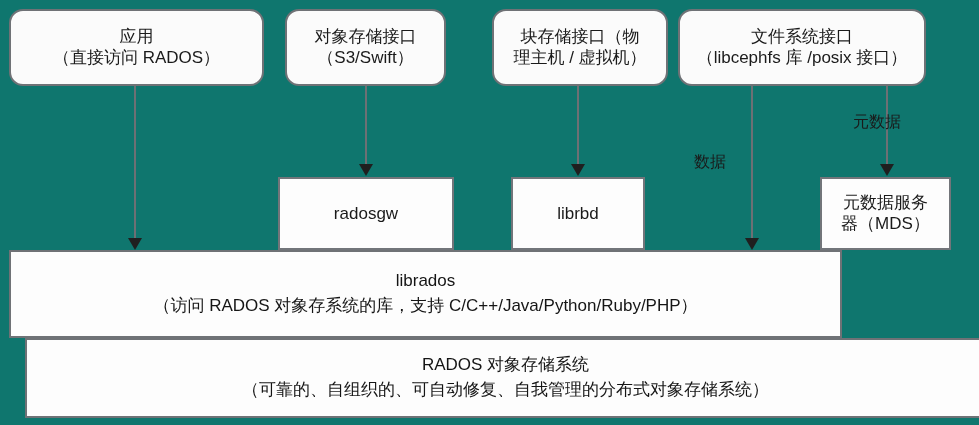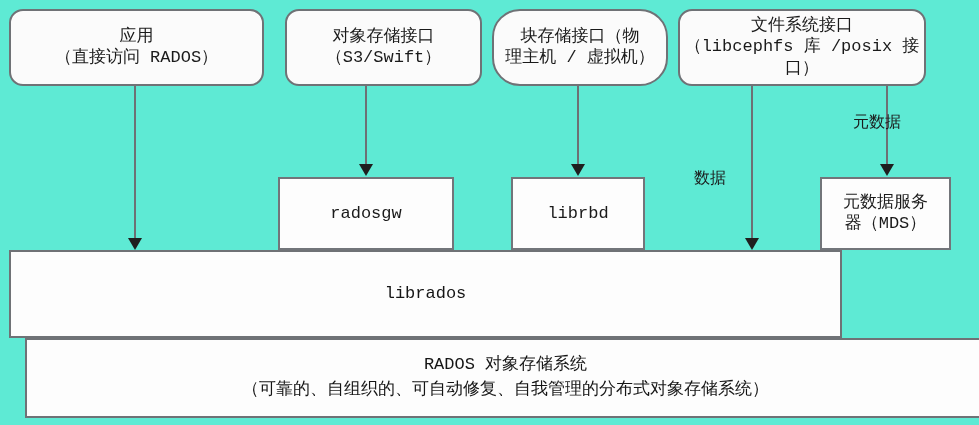--- a/index.html
+++ b/index.html
@@ -5,22 +5,22 @@
 <style>
   html, body {
     margin: 0;
     padding: 0;
     background: #ffffff;
   }
   #canvas {
     position: relative;
     width: 979px;
     height: 425px;
-    background: #5eead4;
-    font-family: Liberation Mono, monospace;
+    background: #0f766e;
+    font-family: Liberation Sans, sans-serif;
     overflow: hidden;
   }
 
   
   .box-text {
     position: absolute;
     left: 0; right: 0; top: 50%;
     transform: translateY(-50%);
     text-align: center;
     line-height: 1.28;
@@ -89,26 +89,26 @@
 </head>
 <body>
 
 <div id="canvas">
 
   <div class="iface-box" style="left:9px; top:9px; width:255px; height:77px;">
     <div class="box-text"><span>应用</span>
 <span>（直接访问 RADOS）</span></div>
   </div>
 
-  <div class="iface-box" style="left:285px; top:9px; width:197px; height:77px;">
+  <div class="iface-box" style="left:285px; top:9px; width:161px; height:77px;">
     <div class="box-text"><span>对象存储接口</span>
 <span>（S3/Swift）</span></div>
   </div>
 
-  <div class="iface-box" style="left:492px; top:9px; width:176px; height:77px;border-radius:28px;">
+  <div class="iface-box" style="left:492px; top:9px; width:176px; height:77px;">
     <div class="box-text"><span>块存储接口（物</span>
 <span>理主机 / 虚拟机）</span></div>
   </div>
 
   <div class="iface-box" style="left:678px; top:9px; width:248px; height:77px;">
     <div class="box-text"><span>文件系统接口</span>
 <span>（libcephfs 库 /posix 接口）</span></div>
   </div>
 
   <div class="daemon-box" style="left:278px; top:177px; width:176px; height:73px;">
@@ -128,29 +128,30 @@
   <div class="arrowhead" style="left:128px; top:238px;"></div>
 
   <div class="vline" style="left:365px; top:86px; height:79px;"></div>
   <div class="arrowhead" style="left:359px; top:164px;"></div>
 
   <div class="vline" style="left:577px; top:86px; height:79px;"></div>
   <div class="arrowhead" style="left:571px; top:164px;"></div>
 
   <div class="vline" style="left:751px; top:86px; height:158px;"></div>
   <div class="arrowhead" style="left:745px; top:238px;"></div>
-  <div class="edge-label" style="left:694px; top:168px;">数据</div>
+  <div class="edge-label" style="left:694px; top:152px;">数据</div>
 
   <div class="vline" style="left:886px; top:86px; height:79px;"></div>
   <div class="arrowhead" style="left:880px; top:164px;"></div>
   <div class="edge-label" style="left:853px; top:112px;">元数据</div>
 
   <div class="layer-band" style="left:9px; top:250px; width:833px; height:88px;">
     <div class="band-inner">
       <div class="band-title">librados</div>
+      <div class="band-sub">（访问 RADOS 对象存系统的库，支持 C/C++/Java/Python/Ruby/PHP）</div>
     </div>
   </div>
 
   <div class="layer-band" style="left:25px; top:338px; width:961px; height:80px;">
     <div class="band-inner">
       <div class="band-title">RADOS 对象存储系统</div>
       <div class="band-sub">（可靠的、自组织的、可自动修复、自我管理的分布式对象存储系统）</div>
     </div>
   </div>
 

